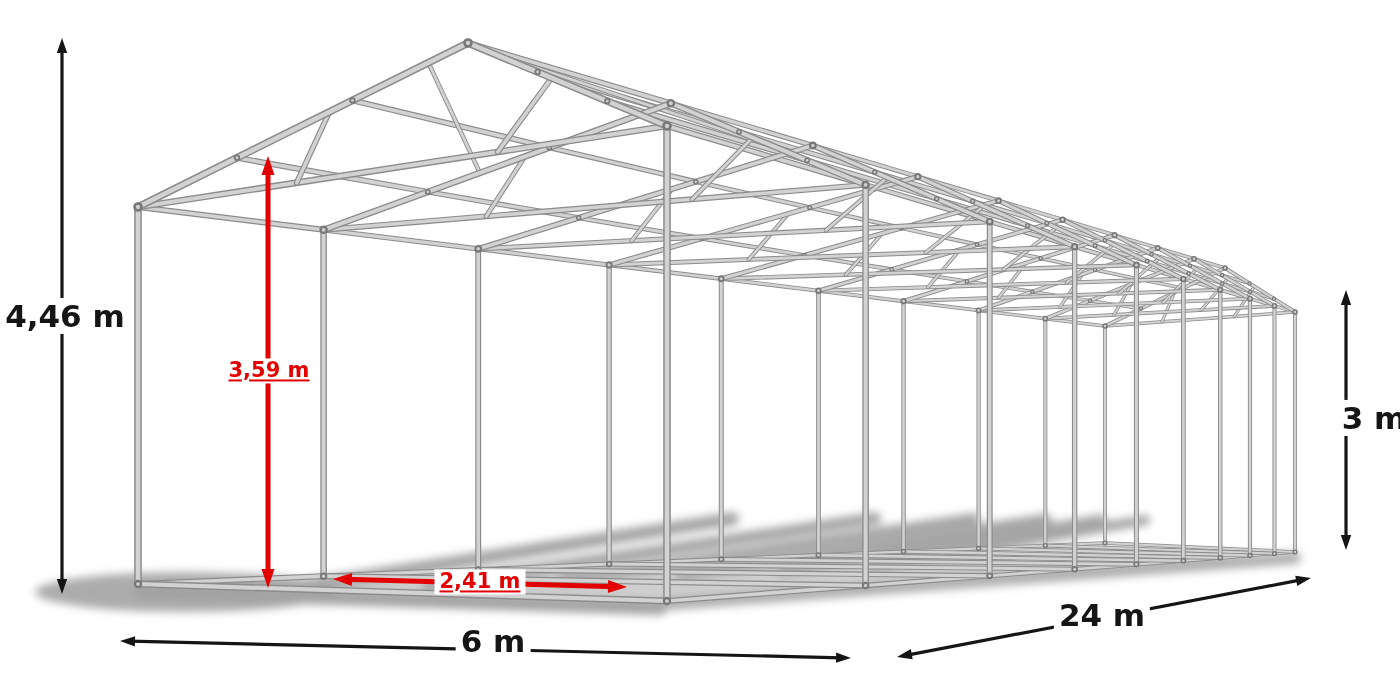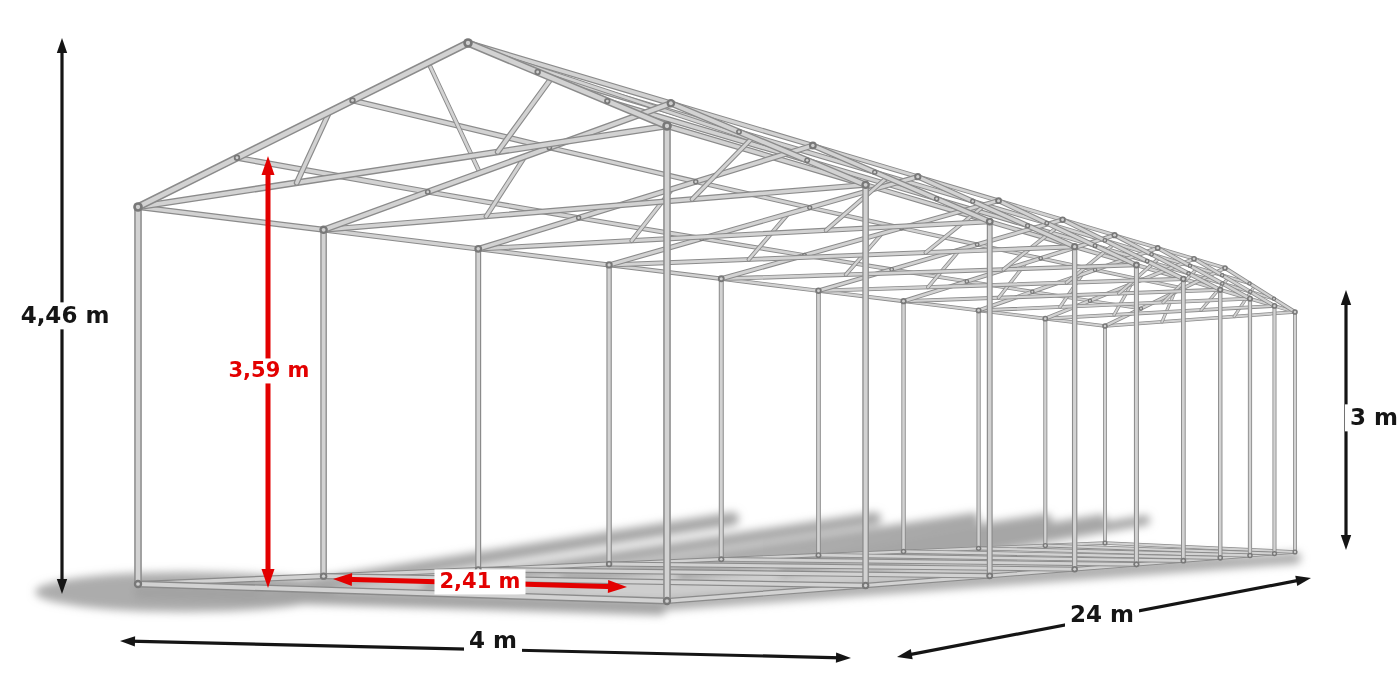--- a/index.html
+++ b/index.html
@@ -4,30 +4,31 @@
 <style>
   html,body{margin:0;padding:0;background:#ffffff;}
   body{width:1400px;height:700px;overflow:hidden;
        font-family:"DejaVu Sans","Liberation Sans",sans-serif;}
   .stage{position:relative;width:1400px;height:700px;background:#ffffff;}
   .stage svg{position:absolute;left:0;top:0;}
   .dim-label{
     position:absolute;
     transform:translate(-50%,-50%);
     font-weight:bold;
-    font-size:23px;
+    font-size:31px;
     color:var(--text-color,#151515);
     background:#ffffff;
     padding:1px 5px;
     white-space:nowrap;
     line-height:1.1;
   }
   .dim-label.red{
     color:var(--accent-red,#e30000);
     font-size:21px;
+    text-decoration:underline;
   }
 </style>
 </head>
 <body>
 
 <div class="stage">
   <svg id="scene" width="1400" height="700" viewBox="0 0 1400 700">
       <defs>
         <filter id="soft" x="-30%" y="-30%" width="160%" height="160%">
           <feGaussianBlur stdDeviation="4"></feGaussianBlur>
@@ -590,16 +591,16 @@
     </svg>
 
   <div class="dim-label" style="left:65px;top:316px">4,46 m</div>
 
   <div class="dim-label red" style="left:269px;top:371px">3,59 m</div>
 
   <div class="dim-label" style="left:1374px;top:418px">3 m</div>
 
   <div class="dim-label red" style="left:480px;top:582px">2,41 m</div>
 
-  <div class="dim-label" style="left:493px;top:641px">4 m</div>
+  <div class="dim-label" style="left:493px;top:641px">6 m</div>
 
   <div class="dim-label" style="left:1102px;top:615px">24 m</div>
 </div>
 
 </body></html>

